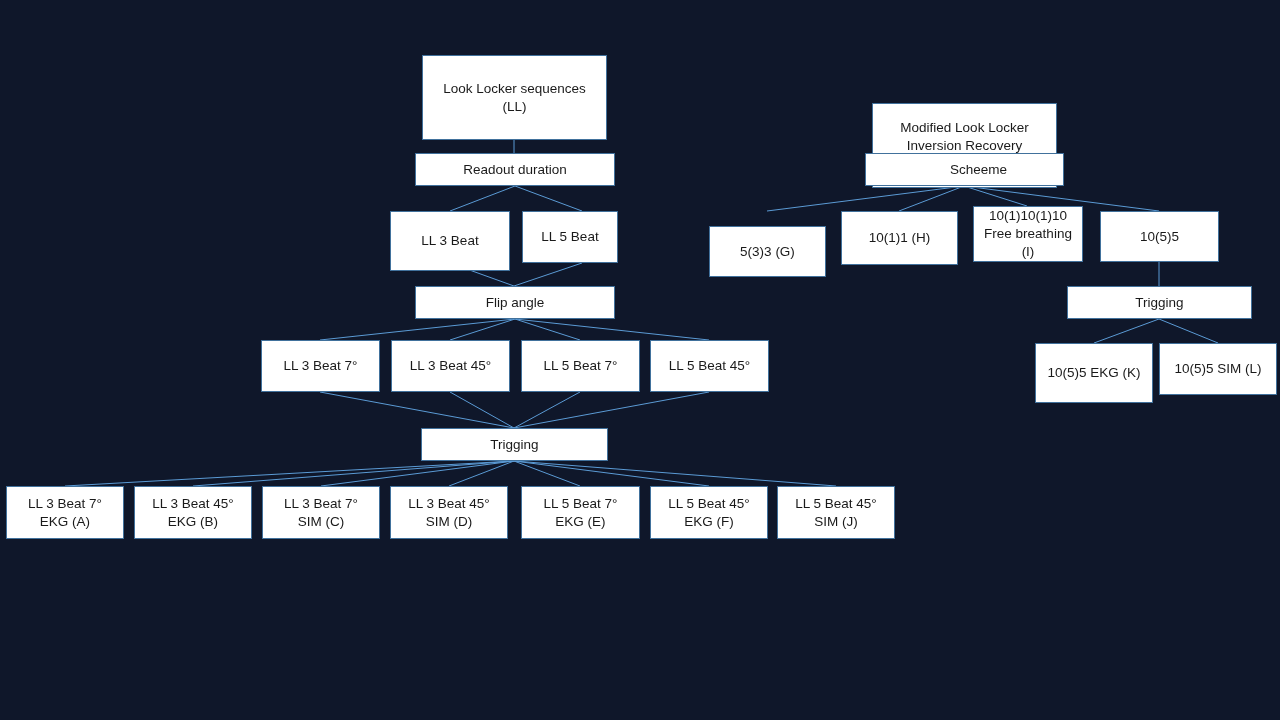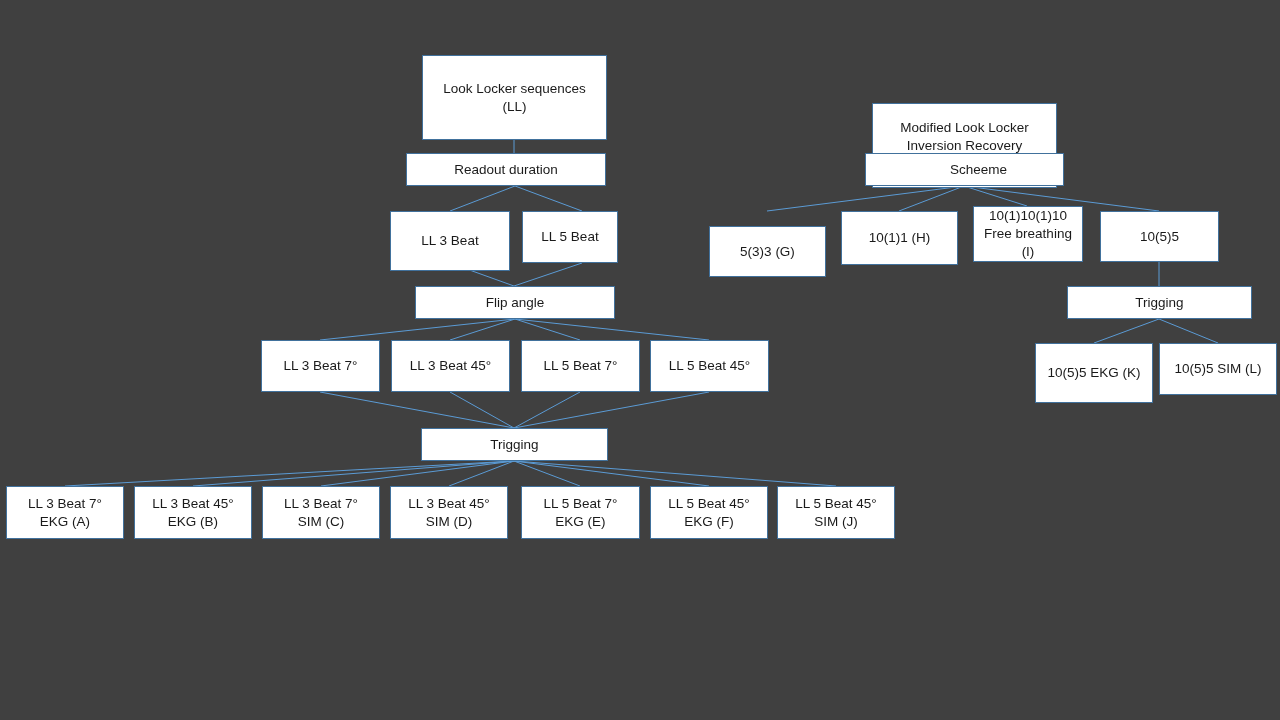--- a/index.html
+++ b/index.html
@@ -5,21 +5,21 @@
 <style>
   html, body {
     margin: 0;
     padding: 0;
     background: #ffffff;
   }
   #canvas {
     position: relative;
     width: 1280px;
     height: 720px;
-    background: #404040;
+    background: #0f172a;
     overflow: hidden;
     font-family: "Liberation Sans", sans-serif;
   }
   #connectors {
     position: absolute;
     left: 0;
     top: 0;
     width: 1280px;
     height: 720px;
     pointer-events: none;
@@ -70,21 +70,21 @@
       <line x1="964" y1="186" x2="899" y2="211" stroke="#5B9BD5" stroke-width="1"></line>
       <line x1="964" y1="186" x2="1027" y2="206" stroke="#5B9BD5" stroke-width="1"></line>
       <line x1="964" y1="186" x2="1159" y2="211" stroke="#5B9BD5" stroke-width="1"></line>
       <line x1="1159" y1="262" x2="1159" y2="286" stroke="#5B9BD5" stroke-width="1"></line>
       <line x1="1159" y1="319" x2="1094" y2="343" stroke="#5B9BD5" stroke-width="1"></line>
       <line x1="1159" y1="319" x2="1218" y2="343" stroke="#5B9BD5" stroke-width="1"></line>
     </svg>
   <div id="nodes">
       <div class="node" style="left: 422px; top: 55px; width: 185px; height: 85px; border-color: rgb(65, 113, 156); color: rgb(26, 26, 26);">Look Locker sequences
 (LL)</div>
-      <div class="node" style="left: 406px; top: 153px; width: 200px; height: 33px; border-color: rgb(65, 113, 156); color: rgb(26, 26, 26);">Readout duration</div>
+      <div class="node" style="left: 415px; top: 153px; width: 200px; height: 33px; border-color: rgb(65, 113, 156); color: rgb(26, 26, 26);">Readout duration</div>
       <div class="node" style="left: 390px; top: 211px; width: 120px; height: 60px; border-color: rgb(65, 113, 156); color: rgb(26, 26, 26);">LL 3 Beat</div>
       <div class="node" style="left: 522px; top: 211px; width: 96px; height: 52px; border-color: rgb(65, 113, 156); color: rgb(26, 26, 26);">LL 5 Beat</div>
       <div class="node" style="left: 415px; top: 286px; width: 200px; height: 33px; border-color: rgb(65, 113, 156); color: rgb(26, 26, 26);">Flip angle</div>
       <div class="node" style="left: 261px; top: 340px; width: 119px; height: 52px; border-color: rgb(65, 113, 156); color: rgb(26, 26, 26);">LL 3 Beat 7°</div>
       <div class="node" style="left: 391px; top: 340px; width: 119px; height: 52px; border-color: rgb(65, 113, 156); color: rgb(26, 26, 26);">LL 3 Beat 45°</div>
       <div class="node" style="left: 521px; top: 340px; width: 119px; height: 52px; border-color: rgb(65, 113, 156); color: rgb(26, 26, 26);">LL 5 Beat 7°</div>
       <div class="node" style="left: 650px; top: 340px; width: 119px; height: 52px; border-color: rgb(65, 113, 156); color: rgb(26, 26, 26);">LL 5 Beat 45°</div>
       <div class="node" style="left: 421px; top: 428px; width: 187px; height: 33px; border-color: rgb(65, 113, 156); color: rgb(26, 26, 26);">Trigging</div>
       <div class="node" style="left: 6px; top: 486px; width: 118px; height: 53px; border-color: rgb(65, 113, 156); color: rgb(26, 26, 26);">LL 3 Beat 7°
 EKG (A)</div>

